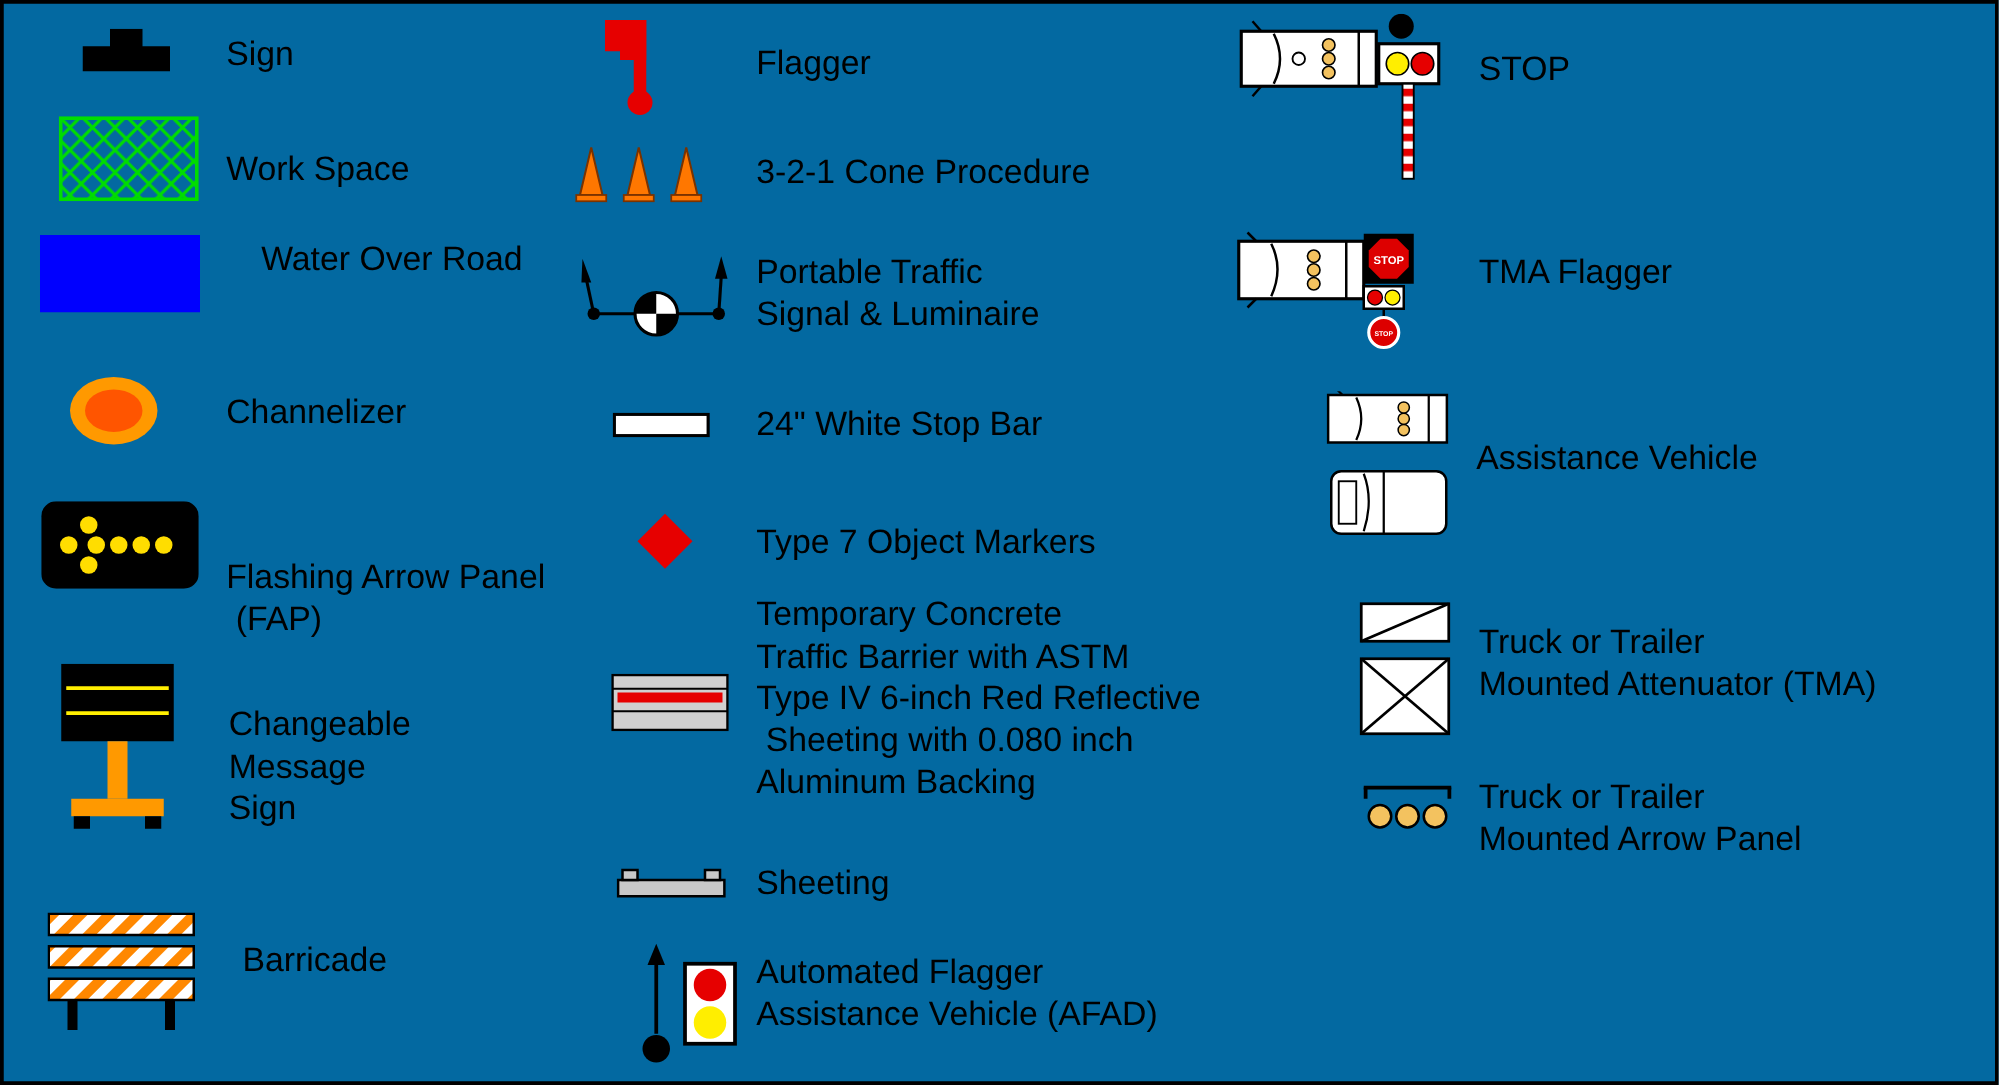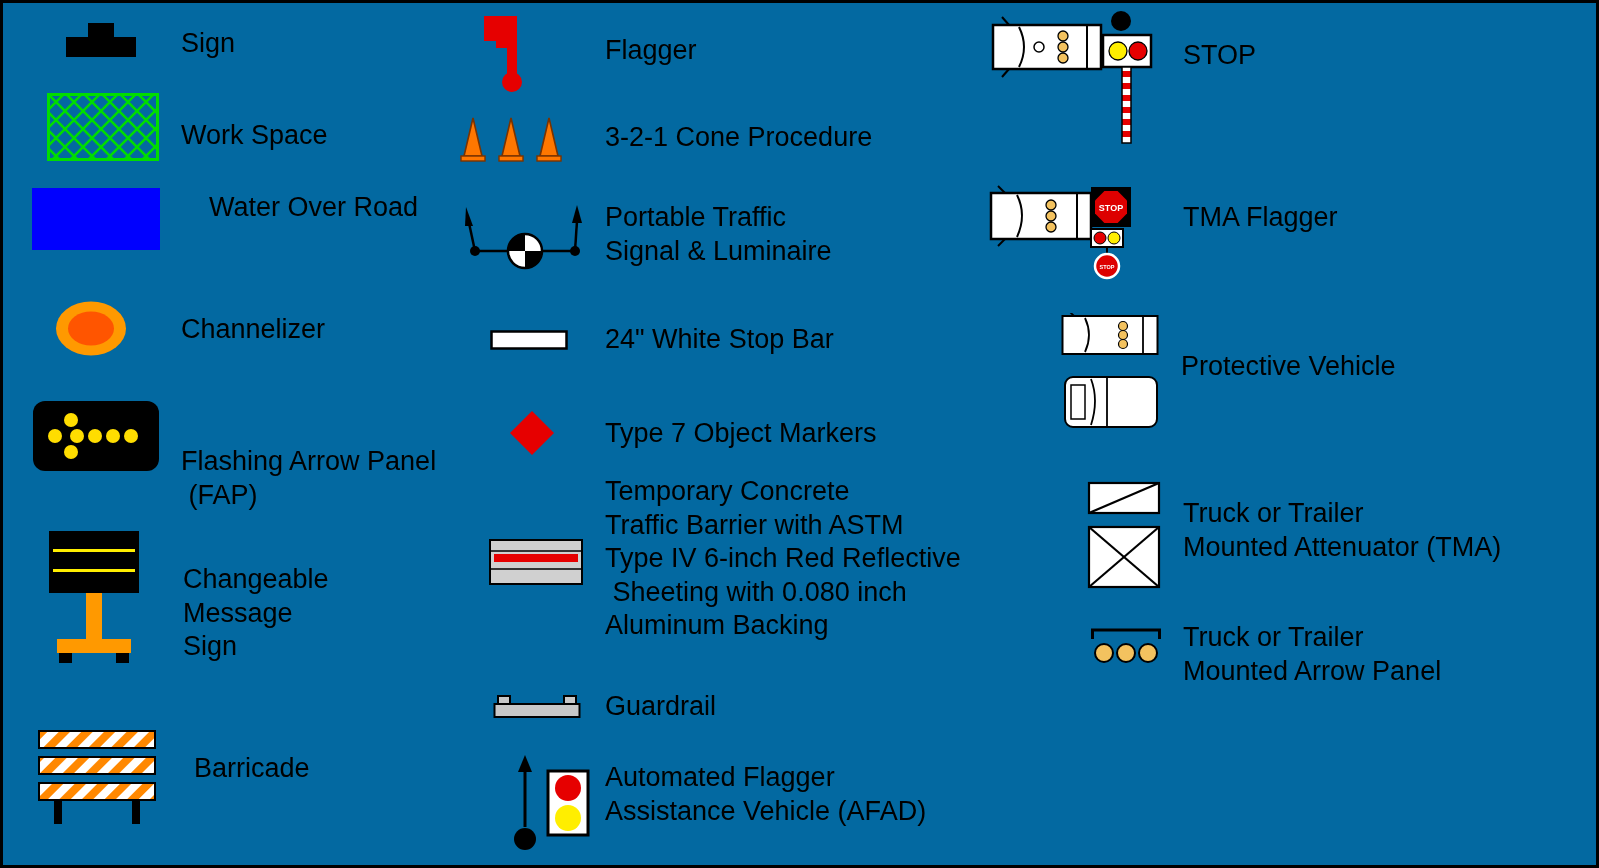--- a/index.html
+++ b/index.html
@@ -187,21 +187,21 @@
  Sheeting with 0.080 inch
 Aluminum Backing</div>
 
     <div class="icon" style="left:490px; top:690px;">
       <svg width="88" height="28" viewBox="0 0 88 28">
         <rect x="1.5" y="11" width="85" height="13" fill="#c8c8c8" stroke="#000" stroke-width="2"></rect>
         <rect x="5" y="3" width="12" height="8" fill="#c8c8c8" stroke="#000" stroke-width="2"></rect>
         <rect x="71" y="3" width="12" height="8" fill="#c8c8c8" stroke="#000" stroke-width="2"></rect>
       </svg>
     </div>
-    <div class="label" style="left:602px; top:687px;">Guardrail</div>
+    <div class="label" style="left:602px; top:687px;">Sheeting</div>
 
     <div class="icon" style="left:508px; top:752px;">
       <svg width="80" height="96" viewBox="0 0 80 96">
         <line x1="14" y1="72" x2="14" y2="12" stroke="#000" stroke-width="3"></line>
         <path d="M14 0 L7 17 L21 17 Z" fill="#000"></path>
         <circle cx="14" cy="84" r="11" fill="#000"></circle>
         <rect x="37" y="16" width="40" height="64" fill="#fff" stroke="#000" stroke-width="3"></rect>
         <circle cx="57" cy="33" r="13" fill="#e60000"></circle>
         <circle cx="57" cy="63" r="13" fill="#ffee00"></circle>
       </svg>
@@ -270,21 +270,21 @@
         <circle cx="62" cy="13" r="4.5" fill="#f3c25f" stroke="#000" stroke-width="1.2"></circle>
         <circle cx="62" cy="22" r="4.5" fill="#f3c25f" stroke="#000" stroke-width="1.2"></circle>
         <circle cx="62" cy="31" r="4.5" fill="#f3c25f" stroke="#000" stroke-width="1.2"></circle>
         <line x1="82" y1="3" x2="82" y2="41" stroke="#000" stroke-width="1.8"></line>
         <rect x="4" y="64" width="92" height="50" rx="8" fill="#fff" stroke="#000" stroke-width="2"></rect>
         <path d="M30 66 q8 21 0 46" fill="none" stroke="#000" stroke-width="1.8"></path>
         <line x1="46" y1="64" x2="46" y2="114" stroke="#000" stroke-width="1.8"></line>
         <rect x="10" y="72" width="14" height="34" fill="none" stroke="#000" stroke-width="1.5"></rect>
       </svg>
     </div>
-    <div class="label" style="left:1178px; top:347px;">Protective Vehicle</div>
+    <div class="label" style="left:1178px; top:347px;">Assistance Vehicle</div>
 
     <div class="icon" style="left:1084px; top:478px;">
       <svg width="74" height="112" viewBox="0 0 74 112">
         <rect x="2" y="2" width="70" height="30" fill="#fff" stroke="#000" stroke-width="2.2"></rect>
         <line x1="2" y1="32" x2="72" y2="2" stroke="#000" stroke-width="2.2"></line>
         <rect x="2" y="46" width="70" height="60" fill="#fff" stroke="#000" stroke-width="2.2"></rect>
         <line x1="2" y1="46" x2="72" y2="106" stroke="#000" stroke-width="2.2"></line>
         <line x1="72" y1="46" x2="2" y2="106" stroke="#000" stroke-width="2.2"></line>
       </svg>
     </div>

